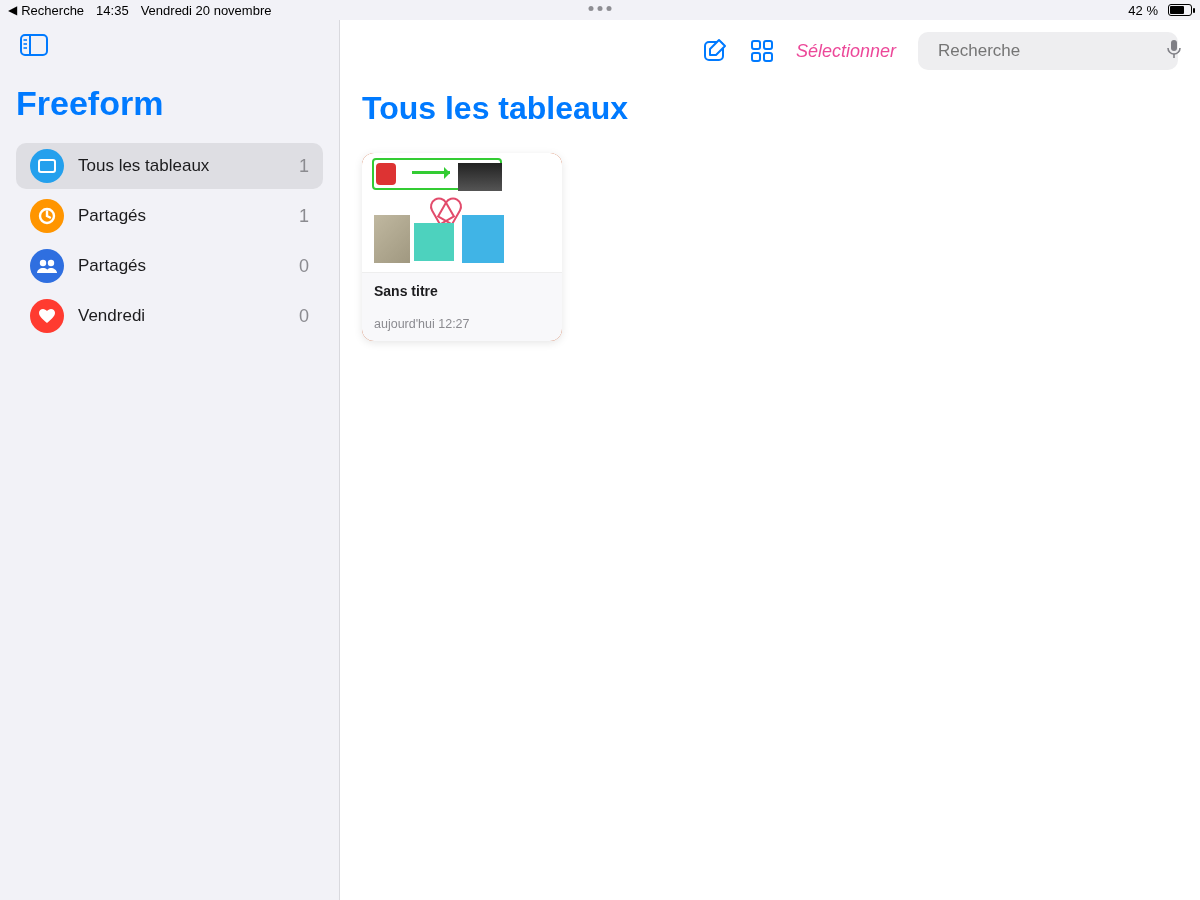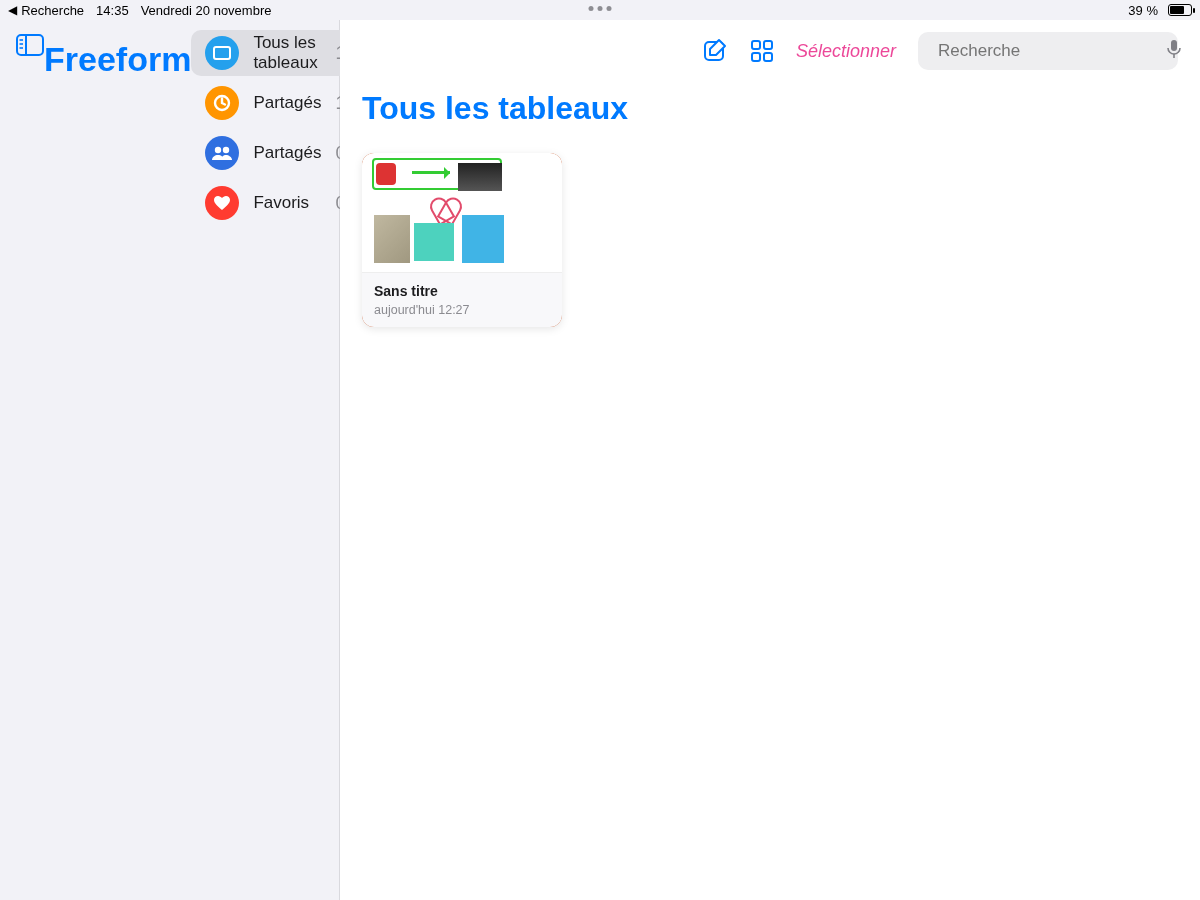--- a/index.html
+++ b/index.html
@@ -13,21 +13,21 @@
   .back-arrow { font-size: 12px; margin-right: -8px; }
   .status-dots { position: absolute; left: 50%; transform: translateX(-50%); top: 6px; display:flex; gap:4px; }
   .status-dots span { width:5px; height:5px; border-radius:50%; background:#8e8e93; }
   .battery { display:inline-flex; align-items:center; }
   .battery-body { width: 24px; height: 12px; border:1.5px solid #000; border-radius:3px; position:relative; margin-left:4px; }
   .battery-body::after { content:""; position:absolute; right:-4px; top:3px; width:2px; height:5px; background:#000; border-radius:1px; }
   .battery-fill { position:absolute; left:1px; top:1px; bottom:1px; width: 64%; background:#000; border-radius:1px; }
 
   
   .app { flex:1; display:flex; min-height:0; }
-  .sidebar { width: 340px; background:#f2f2f7; border-right:1px solid #d9d9de; padding: 10px 16px; display:flex; flex-direction:row; }
+  .sidebar { width: 340px; background:#f2f2f7; border-right:1px solid #d9d9de; padding: 10px 16px; display:flex; flex-direction:column; }
   .main { flex:1; background:#ffffff; display:flex; flex-direction:column; padding: 10px 22px; }
 
   .toggle-btn { width:36px; height:30px; display:flex; align-items:center; justify-content:center; margin-bottom: 14px; }
   .sidebar h1 { font-size: 34px; font-weight:700; color:#007aff; margin: 10px 0 20px 0; }
 
   .side-list { display:flex; flex-direction:column; gap:4px; }
   .side-item { display:flex; align-items:center; gap:14px; height:46px; padding:0 14px; border-radius:10px; cursor:pointer; }
   .side-item.selected { background:#dedee3; }
   .si-icon { width:34px; height:34px; border-radius:50%; display:flex; align-items:center; justify-content:center; flex-shrink:0; }
   .si-label { font-size:17px; color:#1c1c1e; flex:1; }
@@ -41,21 +41,21 @@
   .search input { border:none; background:transparent; font-size:17px; color:#808086; outline:none; flex:1; }
   .mic { color:#808086; }
 
   .main h2 { font-size: 32px; font-weight:700; color:#007aff; margin-bottom: 26px; }
 
   .board-grid { display:flex; flex-wrap:wrap; gap:20px; }
   .board-card { width:200px; border-radius:12px; background:#c2410c; box-shadow: 0 2px 8px rgba(0,0,0,0.1); overflow:hidden; cursor:pointer; }
   .thumb { height:120px; background:#fff; position:relative; border-bottom:1px solid #eee; }
   .card-footer { padding:10px 12px; background:#f8f8fa; }
   .card-title { font-size:14px; font-weight:600; color:#1c1c1e; }
-  .card-sub { font-size:12.5px; color:#8b8b90; margin-top:4px; }
+  .card-sub { font-size:12.5px; color:#8b8b90; margin-top:18px; }
 
   
   .tart { position:absolute; }
   .t-rect1 { left:10px; top:5px; width:130px; height:32px; border:2px solid #33cc33; border-radius:4px; }
   .t-avatar { left:14px; top:10px; width:20px; height:22px; background:#d33; border-radius:4px; }
   .t-arrow { left:50px; top:18px; width:38px; height:3px; background:#33cc33; }
   .t-arrow::after { content:""; position:absolute; right:-6px; top:-4px; border:6px solid transparent; border-left-color:#33cc33; }
   .t-photo { left:96px; top:10px; width:44px; height:28px; background:linear-gradient(#222,#555); }
   .t-heart { left:70px; top:44px; width:26px; height:24px; }
   .t-heart::before, .t-heart::after { content:""; position:absolute; width:14px; height:22px; border:2px solid #e24b6b; border-radius:12px 12px 0 0; background:transparent; }
@@ -75,21 +75,21 @@
     <span>Recherche</span>
     <span>14:35</span>
     <span>Vendredi 20 novembre</span>
   </div>
   <div class="status-dots">
     <span></span>
       <span></span>
       <span></span>
   </div>
   <div class="status-right">
-    <span>39 %</span>
+    <span>42 %</span>
     <span class="battery">
       <span class="battery-body">
           <span class="battery-fill"></span>
         </span>
     </span>
   </div>
 </div>
 
 <div class="app">
 
@@ -140,21 +140,21 @@
         <span class="si-label">Partagés</span>
         <span class="si-count">0</span>
       </div>
 
       <div class="side-item">
         <span class="si-icon" style="background:#ff3b30">
           <svg width="18" height="16" viewBox="0 0 18 16">
               <path d="M9 15 C4 11 1 8 1 4.8 C1 2.4 2.9 1 5 1 c1.6 0 3 1 4 2 c1-1 2.4-2 4-2 2.1 0 4 1.4 4 3.8 C17 8 14 11 9 15z" fill="#fff"></path>
             </svg>
         </span>
-        <span class="si-label">Favoris</span>
+        <span class="si-label">Vendredi</span>
         <span class="si-count">0</span>
       </div>
 
     </div>
   </aside>
 
   <main class="main">
     <div class="toolbar">
       <span class="tool-btn">
         <svg width="26" height="26" viewBox="0 0 26 26">

